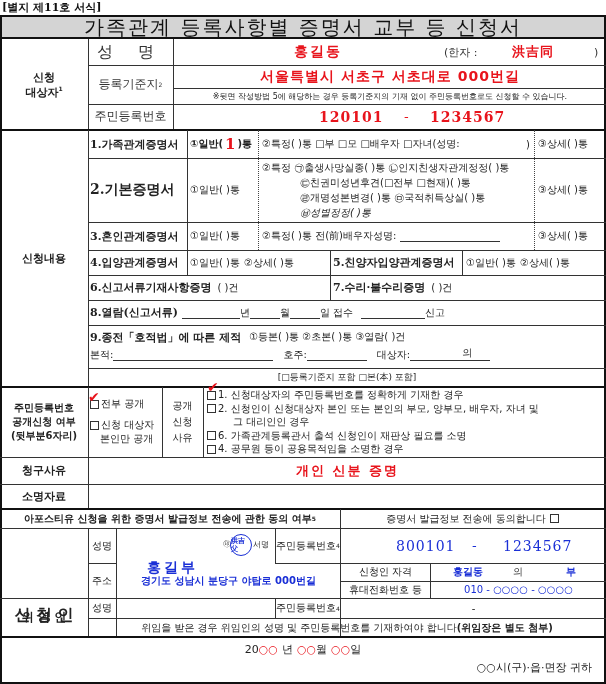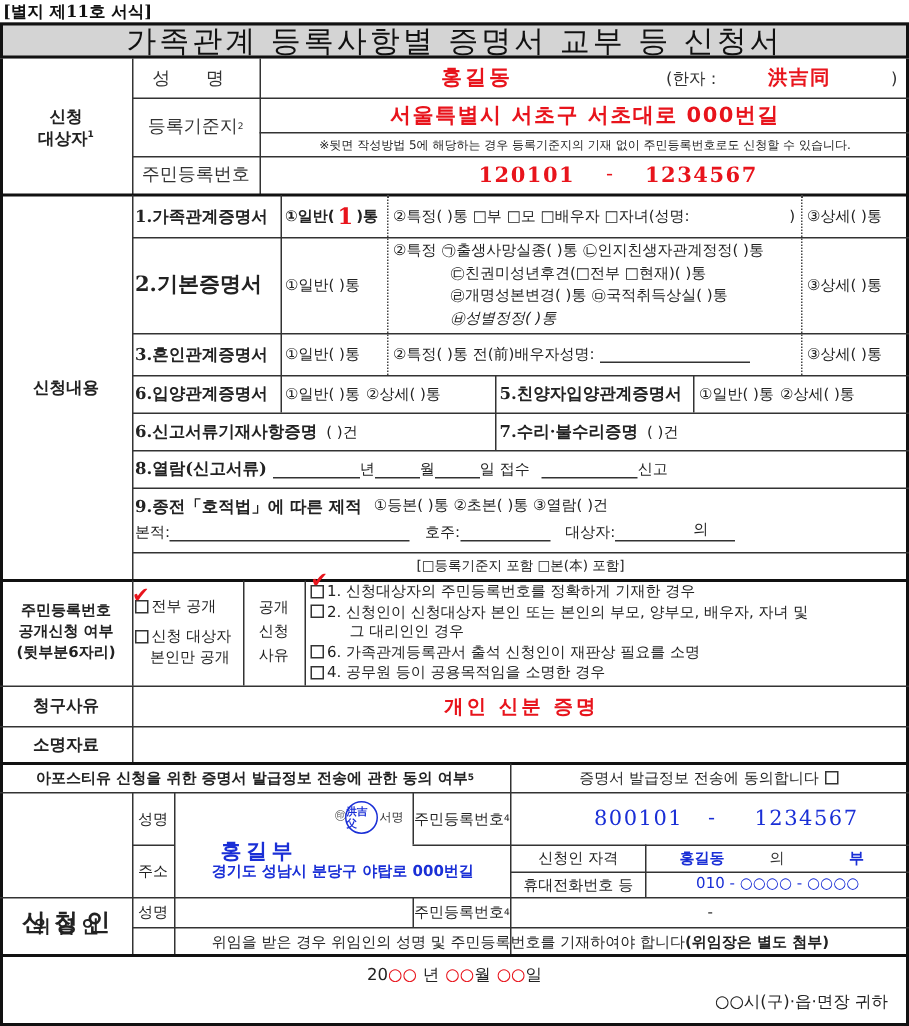--- a/index.html
+++ b/index.html
@@ -41,21 +41,21 @@
 <div class="hl" style="left:88px; top:65px; width:518px;"></div>
 <div class="hl" style="left:173px; top:88px; width:433px;"></div>
 <div class="hl" style="left:88px; top:104px; width:518px;"></div>
 <div class="hl thick" style="left:0; top:129px; width:606px;"></div>
 
 <div class="cell center bold" style="left:0; top:39px; width:88px; height:91px; flex-direction:column; font-size:11px;">
   <span>신청</span>
   <span><span>대상자</span><sup>1</sup></span>
 </div>
 
-<div class="cell center gray" style="left:88px; top:39px; width:85px; height:26px; font-size:12px; letter-spacing:10px;">성 명</div>
+<div class="cell center gray" style="left:88px; top:39px; width:85px; height:26px; font-size:16px; letter-spacing:10px;">성 명</div>
 <div class="cell" style="left:174px; top:39px; width:432px; height:26px;">
   <span class="red bold serif" style="position:absolute; left:120px; font-size:14px; letter-spacing:2px;">홍길동</span>
   <span class="gray" style="position:absolute; left:270px; font-size:11px;">(한자 :</span>
   <span class="red bold serif" style="position:absolute; left:338px; font-size:13px; letter-spacing:1px;">洪吉同</span>
   <span class="gray" style="position:absolute; left:420px; font-size:11px;">)</span>
 </div>
 
 <div class="cell center gray" style="left:88px; top:65px; width:85px; height:39px; font-size:12px;">
   <span>등록기준지</span>
     <sup>2</sup>
@@ -113,21 +113,21 @@
 <div class="cell sm" style="left:538px; top:158px; width:68px; height:64px;">③상세(  )통</div>
 
 <div class="cell bold serif" style="left:90px; top:222px; width:97px; height:28px; font-size:11px;">3.혼인관계증명서</div>
 <div class="cell sm" style="left:190px; top:222px; width:68px; height:28px;">①일반(  )통</div>
 <div class="cell sm" style="left:262px; top:222px; width:272px; height:28px;">
   <span>②특정(  )통 전(前)배우자성명:</span>
     <span class="uline" style="width:100px; margin-left:4px;"></span>
 </div>
 <div class="cell sm" style="left:538px; top:222px; width:68px; height:28px;">③상세(  )통</div>
 
-<div class="cell bold serif" style="left:90px; top:250px; width:97px; height:25px; font-size:11px;">6.입양관계증명서</div>
+<div class="cell bold serif" style="left:90px; top:250px; width:97px; height:25px; font-size:11px;">4.입양관계증명서</div>
 <div class="cell sm" style="left:190px; top:250px; width:140px; height:25px; gap:4px;">
   <span>①일반(  )통</span>
     <span>②상세(  )통</span>
 </div>
 <div class="cell bold serif" style="left:333px; top:250px; width:129px; height:25px; font-size:11px;">5.친양자입양관계증명서</div>
 <div class="cell sm" style="left:466px; top:250px; width:140px; height:25px; gap:4px;">
   <span>①일반(  )통</span>
     <span>②상세(  )통</span>
 </div>
 

